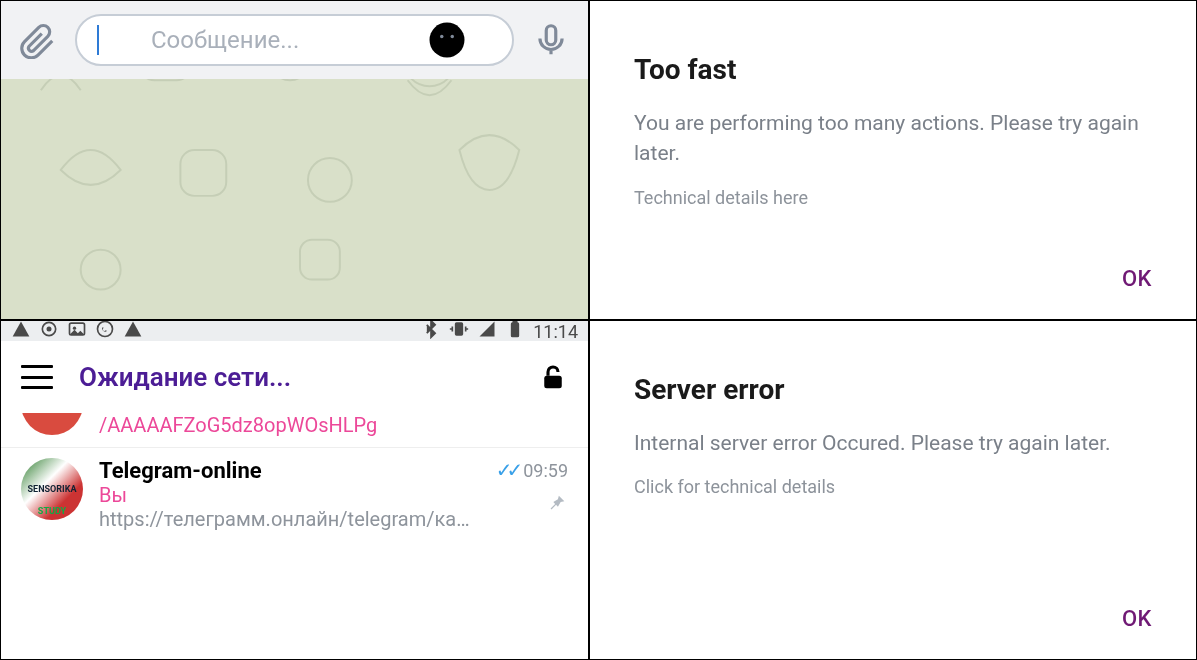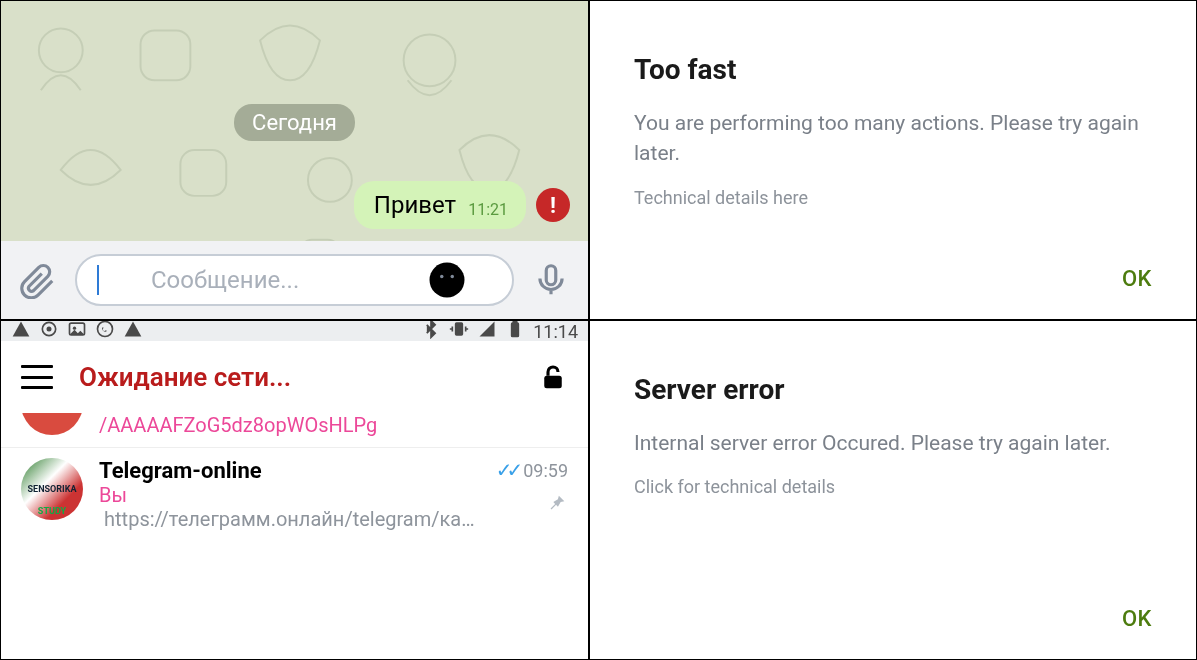--- a/index.html
+++ b/index.html
@@ -26,45 +26,45 @@
   .sticker-slot { position: absolute; right: 120px; width: 42px; height: 42px; display: flex; align-items: center; justify-content: center; }
 
   
   .list-panel { background: #fff; display: flex; flex-direction: column; }
   .statusbar { height: 20px; background: #eceef0; display: flex; align-items: center; justify-content: space-between; padding: 0 10px; font-size: 18px; color: #4a4a4a; }
   .statusbar .left, .statusbar .right { display: flex; align-items: center; gap: 8px; }
   .statusbar svg { width: 20px; height: 20px; fill: #4a4a4a; }
   .appbar { height: 72px; display: flex; align-items: center; padding: 0 20px; gap: 26px; }
   .hamburger { width: 32px; height: 24px; display: flex; flex-direction: column; justify-content: space-between; }
   .hamburger span { height: 3px; background: #000; border-radius: 1px; }
-  .appbar .title { font-size: 26px; font-weight: 600; color: #b91c1c; flex: 1; }
+  .appbar .title { font-size: 26px; font-weight: 600; color: #4c1d95; flex: 1; }
   .lock-icon { width: 30px; height: 30px; }
   .lock-icon svg { width: 30px; height: 30px; fill: none; stroke: #000; stroke-width: 2.5; }
   .chat-list { flex: 1; overflow: hidden; }
   .row { display: flex; align-items: flex-start; padding: 10px 20px; gap: 16px; border-top: 1px solid #eee; }
   .row.first { border-top: none; padding-top: 0; }
   .avatar { width: 62px; height: 62px; border-radius: 31px; flex-shrink: 0; }
   .avatar.red { background: #d94b3f; margin-top: -40px; }
   .avatar.study { background: linear-gradient(135deg,#2a7a2a,#fff 40%,#c33 70%); display:flex; align-items:center; justify-content:center; font-size:9px; font-weight:bold; color:#123; overflow:hidden; position:relative; }
   .avatar.study::after{content:"STUDY"; position:absolute; bottom:4px; font-size:9px; color:#1a4;}
   .row .col { flex: 1; min-width: 0; }
   .row .l1 { font-size: 20px; color: #ec4899; white-space: nowrap; overflow: hidden; text-overflow: ellipsis; }
   .row .name { font-size: 22px; font-weight: 700; color: #000; }
-  .row .l2 { font-size: 20px; color: #8e949c; white-space: nowrap; overflow: hidden; text-overflow: ellipsis; text-align: center; }
+  .row .l2 { font-size: 20px; color: #8e949c; white-space: nowrap; overflow: hidden; text-overflow: ellipsis; }
   .row .meta { display: flex; flex-direction: column; align-items: flex-end; gap: 10px; color: #8e949c; font-size: 18px; }
   .checks { color: #39a0e8; font-size: 20px; letter-spacing: -6px; }
   .pin-icon svg { width: 22px; height: 22px; fill: #b4bbc3; }
 
   
   .dialog-panel { background: #fff; padding: 52px 44px 20px 44px; display: flex; flex-direction: column; }
   .dialog-panel h2 { font-size: 28px; font-weight: 700; color: #1a1a1a; margin-bottom: 22px; }
   .dialog-panel .body { font-size: 21px; color: #7a8089; line-height: 1.45; margin-bottom: 18px; }
   .dialog-panel .tech { font-size: 18px; color: #8d939b; }
   .dialog-panel .actions { margin-top: auto; display: flex; justify-content: flex-end; padding-bottom: 8px; }
-  .dialog-panel .ok { color: #4d7c0f; font-size: 22px; font-weight: 500; letter-spacing: .5px; cursor: pointer; }
+  .dialog-panel .ok { color: #701a75; font-size: 22px; font-weight: 500; letter-spacing: .5px; cursor: pointer; }
   .panel.dialog2 { border-top: 1px solid #000; }
 </style>
 </head>
 <body>
 
 <div class="root">
 
   <div class="panel chat-panel">
     <div class="chat-bg">
       <svg viewBox="0 0 589 320" preserveAspectRatio="xMidYMid slice">
@@ -77,30 +77,20 @@
             <path d="M408 80 q22 30 44 0"></path>
           <path d="M60 170 q30 -40 60 0 q-30 30 -60 0z"></path>
           <rect x="180" y="150" width="46" height="46" rx="14"></rect>
           <circle cx="330" cy="180" r="22"></circle>
           <path d="M460 150 q30 -30 60 0 q-10 40 -30 40 q-20 0 -30 -40z"></path>
           <circle cx="100" cy="270" r="20"></circle>
             <rect x="300" y="240" width="40" height="40" rx="12"></rect>
         </g>
       </svg>
     </div>
-    <div class="chat-content">
-      <div class="date-chip">Сегодня</div>
-      <div class="msg-row">
-        <div class="bubble">
-          <span>Привет</span>
-          <span class="time">11:21</span>
-        </div>
-        <div class="err-badge">!</div>
-      </div>
-    </div>
     <div class="input-bar">
       <div class="attach-icon">
         <svg viewBox="0 0 24 24">
             <path d="M21 12.5l-9 9a6 6 0 0 1-8.5-8.5l9-9a4 4 0 0 1 5.7 5.7l-9 9a2 2 0 0 1-2.8-2.8l8-8"></path>
           </svg>
       </div>
       <div class="msg-input">
         <span class="caret"></span>
         <span class="ph">Сообщение...</span>
       </div>

